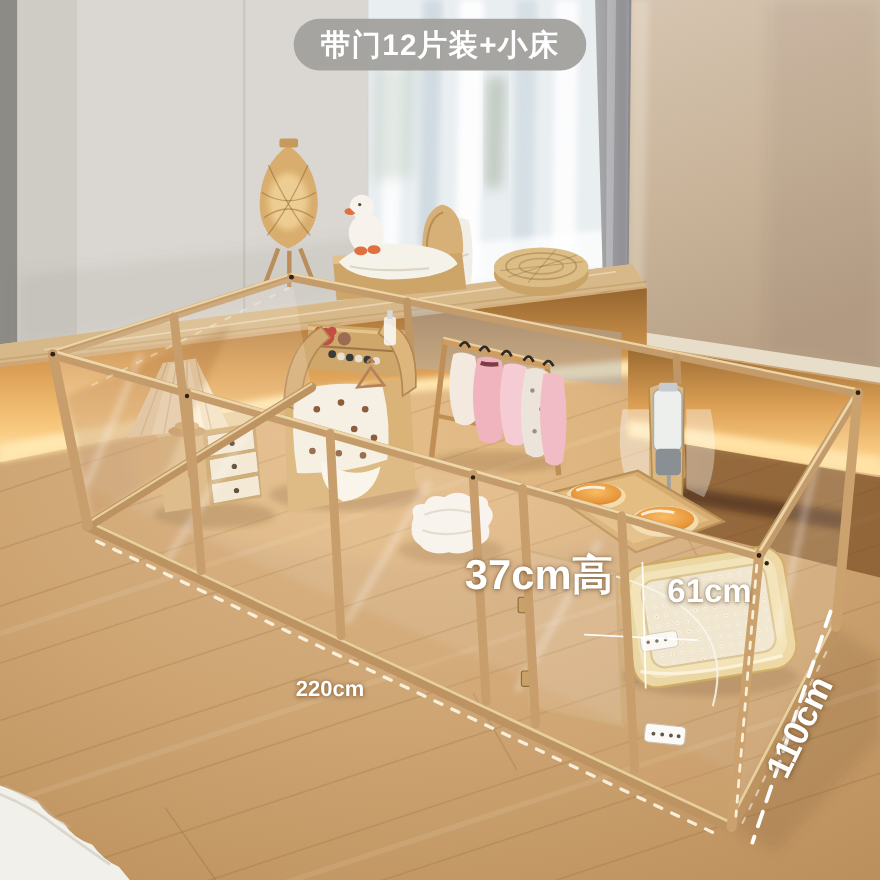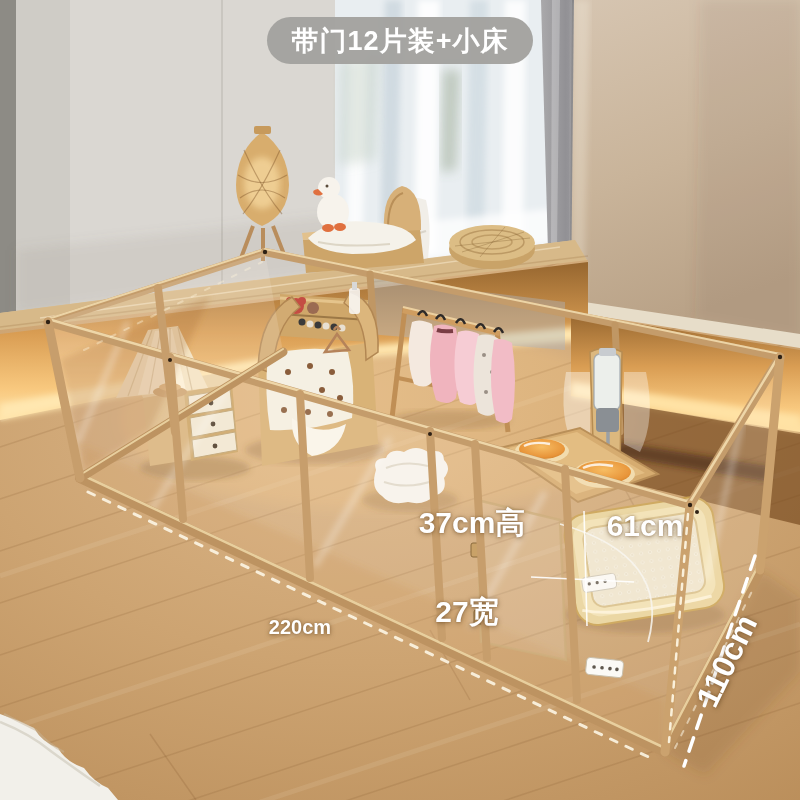--- a/index.html
+++ b/index.html
@@ -6,22 +6,22 @@
   .stage{position:relative;width:800px;height:800px;margin:0 auto;overflow:hidden;
          font-family:"Liberation Sans","DejaVu Sans",sans-serif;background:#d8cfc2;}
   .stage svg{position:absolute;left:0;top:0;}
   .badge{position:absolute;left:267px;top:17px;width:266px;height:47px;
          background:rgba(162,161,158,.96);border-radius:24px;
          display:flex;align-items:center;justify-content:center;
          color:#fff;font-size:27px;font-weight:bold;letter-spacing:1px;z-index:30;}
   .dim{position:absolute;color:#fff;font-weight:600;z-index:25;white-space:nowrap;
        text-shadow:0 1px 5px rgba(90,60,25,.6),0 0 2px rgba(120,80,40,.5);
        transform:translate(-50%,-50%);}
-  .d37{left:472px;top:523px;font-size:30px;}
-  .d61{left:645px;top:526px;font-size:30px;}
+  .d37{left:490px;top:523px;font-size:38px;}
+  .d61{left:645px;top:538px;font-size:30px;}
   .d27{left:467px;top:612px;font-size:30px;}
   .d220{left:300px;top:627px;font-size:20px;}
   .d110{left:727px;top:661px;font-size:32px;transform:translate(-50%,-50%) rotate(-64deg);}
 </style>
 </head>
 <body>
 
 <div class="stage">
 <svg width="800" height="800" viewBox="0 0 800 800">
   <defs>
@@ -428,16 +428,15 @@
   <g>
     <path d="M0,714 Q18,720 34,728 Q42,742 58,748 Q66,762 84,768 Q94,782 108,788 L118,800 L0,800 Z" fill="#f2f0ea"></path>
     <path d="M0,722 Q30,734 52,752 Q74,768 100,786" stroke="#dbd7cc" stroke-width="2.5" fill="none"></path>
     <path d="M4,714 Q20,722 36,730 Q48,744 64,752" stroke="rgba(200,180,150,.5)" stroke-width="2" fill="none"></path>
   </g>
 </svg>
 
 <div class="badge">带门12片装+小床</div>
 <div class="dim d37">37cm高</div>
 <div class="dim d61">61cm</div>
-<div class="dim d27">27宽</div>
 <div class="dim d220">220cm</div>
 <div class="dim d110">110cm</div>
 </div>
 
 </body></html>

